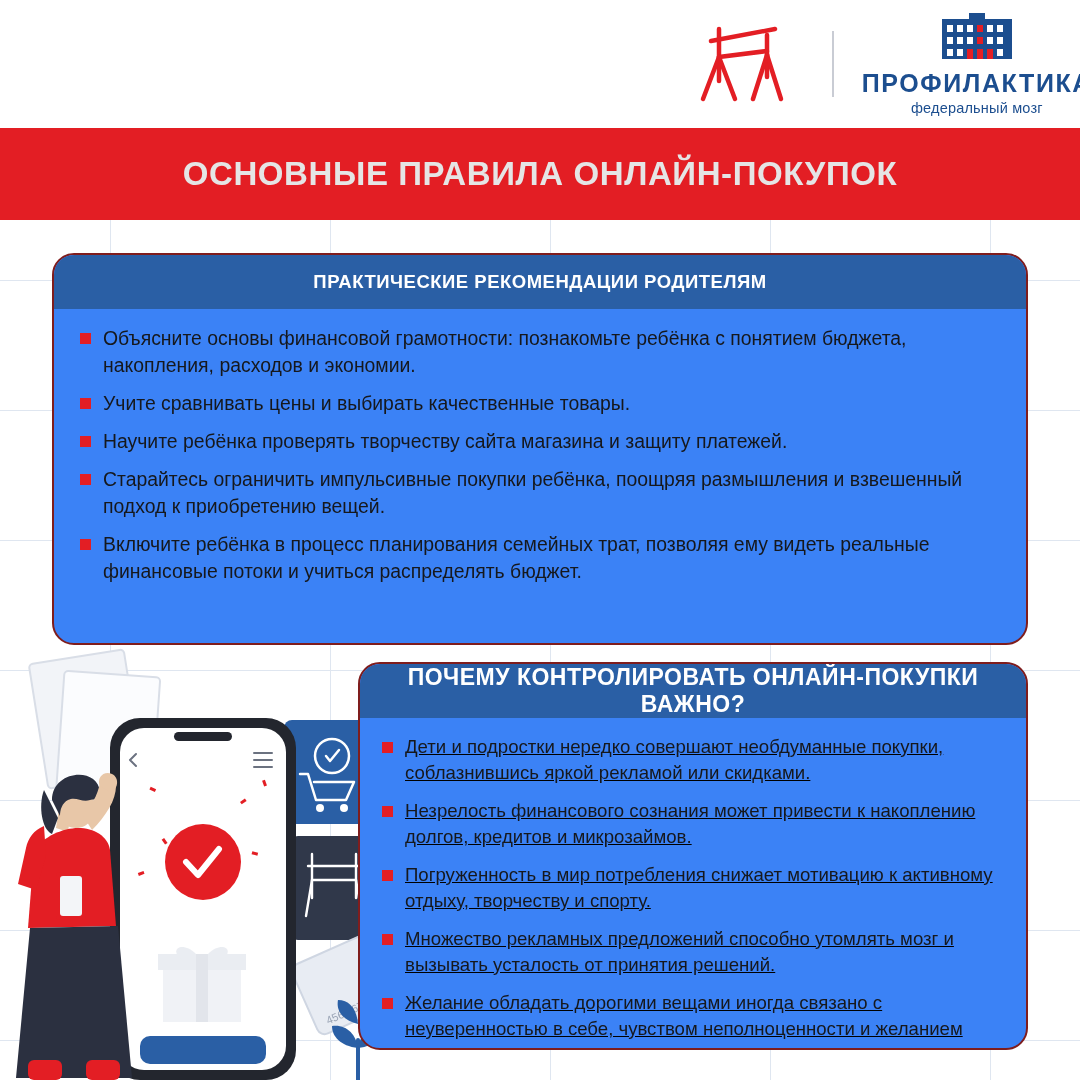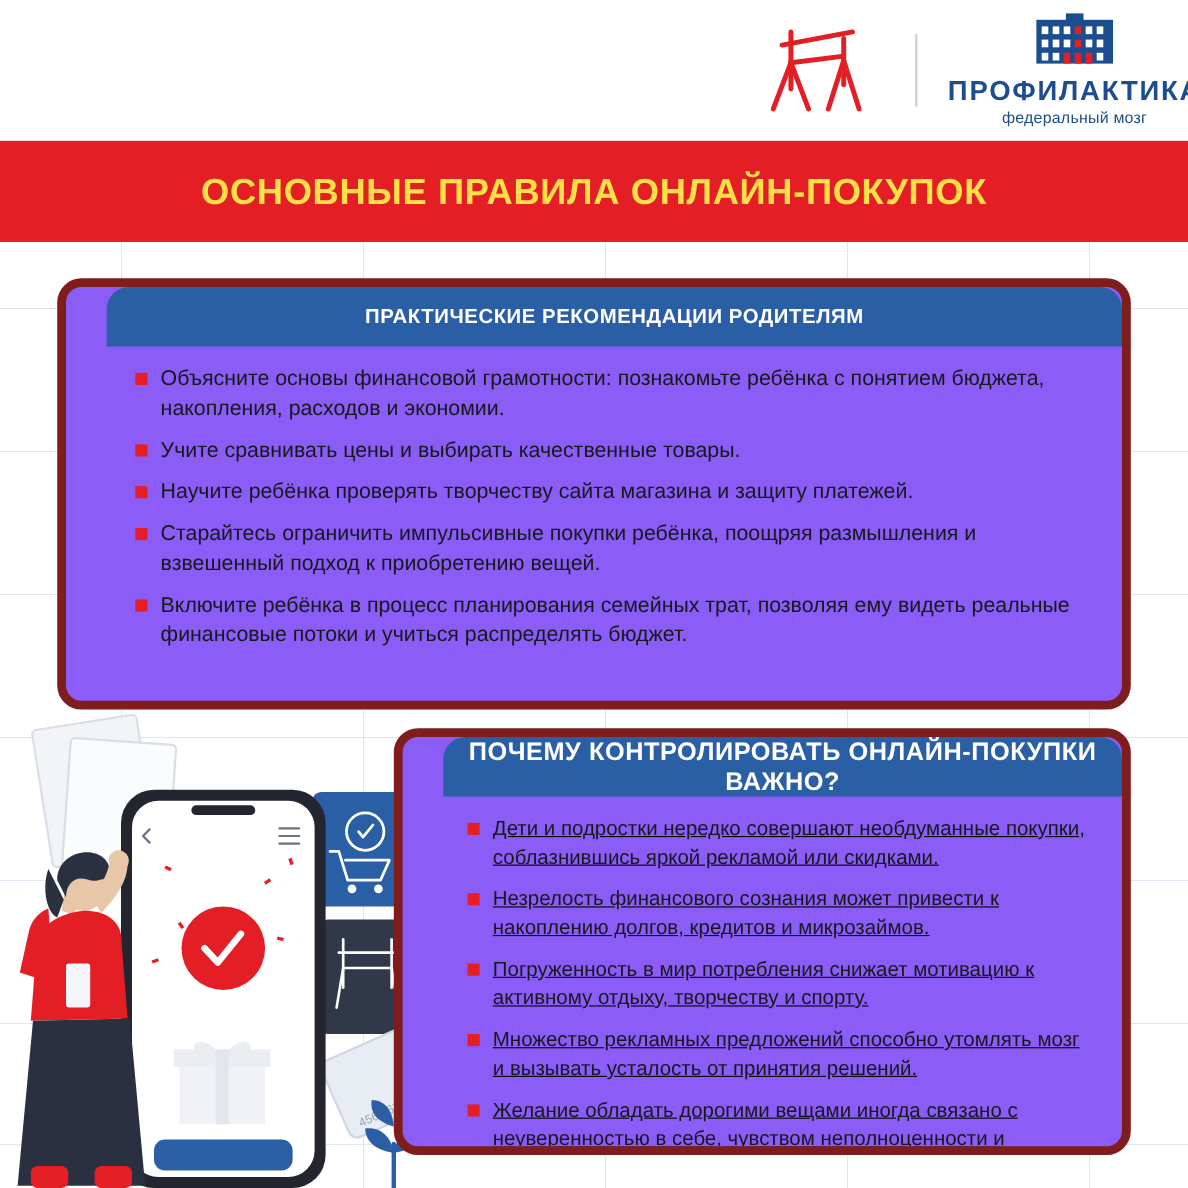--- a/index.html
+++ b/index.html
@@ -45,21 +45,21 @@
   }
 
   
   .title-band {
     position: absolute; top: 128px; left: 0;
     width: 1080px; height: 92px;
     background: #e31e24;
     display: flex; align-items: center; justify-content: center;
   }
   .title-band h1 {
-    color: #fde047;
+    color: #e5e5e5;
     font-size: 33px;
     font-weight: bold;
     letter-spacing: 0.6px;
     text-align: center;
   }
 
   
   .body-bg {
     position: absolute; top: 220px; left: 0;
     width: 1080px; height: 860px;
@@ -71,25 +71,24 @@
     background: #dfe6f0;
   }
   .grid-row {
     position: absolute; left: 0; width: 1080px; height: 1px;
     background: #dfe6f0;
   }
 
   
   .card {
     position: absolute;
-    background: #8b5cf6;
-    border: 8px solid #7f1d1d;
+    background: #3b82f6;
+    border: 2px solid #7f1d1d;
     border-radius: 22px;
     overflow: hidden;
-    padding-left: 37px;
   }
   .card-head {
     background: #2a5fa5;
     color: #ffffff;
     font-size: 18.5px;
     font-weight: bold;
     letter-spacing: 0.5px;
     height: 54px;
     display: flex; align-items: center; justify-content: center;
     text-align: center;

